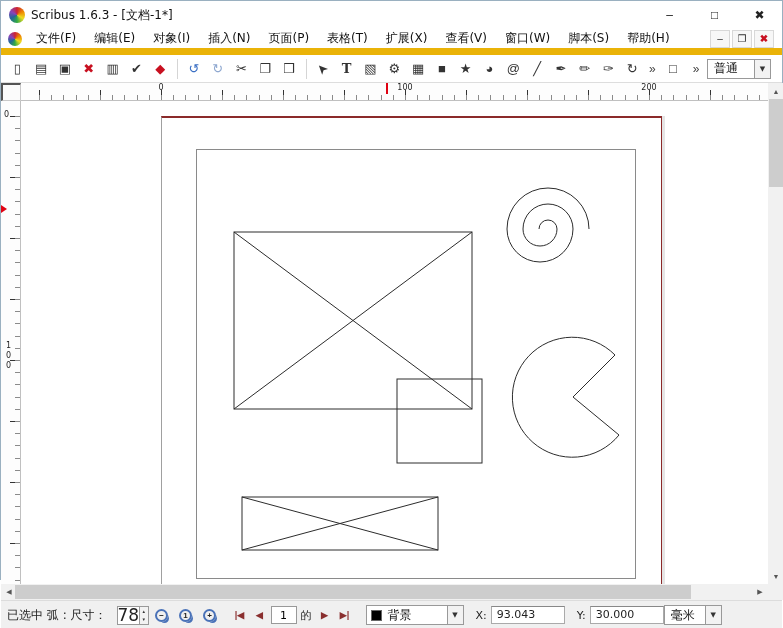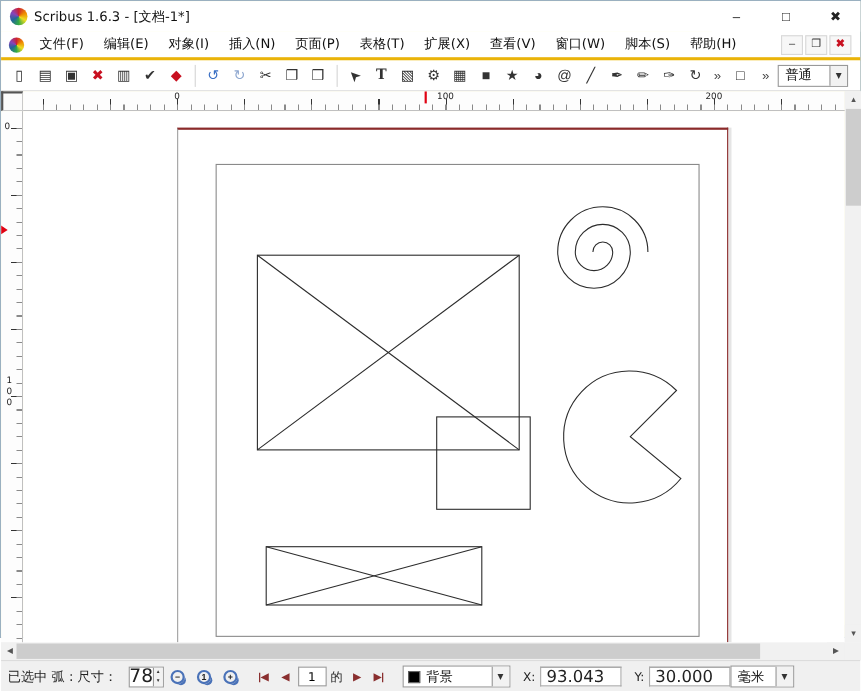--- a/index.html
+++ b/index.html
@@ -1,28 +1,28 @@
 <!DOCTYPE html>
 <html><head>
 <meta charset="utf-8">
 <style>
   * { margin:0; padding:0; box-sizing:border-box; }
   html,body { width:783px; height:628px; }
   body { font-family:"DejaVu Sans","Liberation Sans",sans-serif; background:#fff; overflow:hidden; }
-  .window { position:absolute; inset:0; width:783px; height:580px; background:#fef9c3; border:1px solid #9ab0c0; }
+  .window { position:absolute; inset:0; width:783px; height:580px; background:#fde047; border:1px solid #9ab0c0; }
 
   
   .titlebar { position:absolute; left:0; top:0; width:100%; height:28px; background:#fff; display:flex; align-items:center; padding-left:8px; }
   .app-icon { width:16px; height:16px; border-radius:50%; background:conic-gradient(#c23,#e80,#ed2,#3a4,#269,#84b,#c23); margin-right:6px; flex:0 0 auto; }
   .title-text { font-size:12px; color:#111; }
   .win-controls { margin-left:auto; display:flex; height:100%; }
   .winbtn { width:45px; height:28px; border:none; background:#fff; font-size:12px; color:#222; cursor:default; }
 
   
-  .menubar { position:absolute; left:0; top:28px; width:100%; height:26px; background:#fff; display:flex; align-items:center; padding:0 4px; border-bottom:3px solid #eab308; }
+  .menubar { position:absolute; left:0; top:28px; width:100%; height:26px; background:#fff; display:flex; align-items:center; padding:0 4px; border-bottom:7px solid #eab308; }
   .doc-icon { width:14px; height:14px; border-radius:50%; background:conic-gradient(#c23,#e80,#ed2,#3a4,#269,#84b,#c23); margin:0 5px 0 3px; flex:0 0 auto; }
   .menu-item { font-size:12px; color:#111; padding:4px 9px; cursor:default; }
   .mdi-controls { margin-left:auto; display:flex; align-items:center; gap:2px; padding-right:4px; }
   .mdibtn { width:20px; height:18px; border:1px solid #d8d8d8; background:#f7f7f7; font-size:10px; line-height:1; color:#333; }
   .mdibtn.red { color:#c81020; font-weight:bold; }
 
   
   .toolbar { position:absolute; left:0; top:54px; width:100%; height:28px; background:#fff; border-bottom:1px solid #ddd; display:flex; align-items:center; padding:0 5px; gap:1px; }
   .tbtn { width:24px; height:24px; border:none; background:transparent; font-size:13px; line-height:24px; color:#333; text-align:center; cursor:default; }
   .tbtn.c-red { color:#c81020; }
@@ -91,21 +91,21 @@
   .spin-arrows span { flex:1; font-size:5px; line-height:8px; text-align:center; color:#333; }
   .magbtn { width:22px; height:22px; border:none; background:transparent; margin-left:2px; display:inline-flex; align-items:center; justify-content:center; }
   .mag { display:inline-flex; align-items:center; justify-content:center; width:13px; height:13px; border:2px solid #4a72b8; border-radius:50%; font-size:8px; font-weight:bold; color:#222; box-shadow:3px 3px 0 -2px #4a72b8; }
   .navgrp { display:flex; align-items:center; margin-left:10px; gap:2px; }
   .navbtn { border:none; background:transparent; color:#8a2f2f; font-size:9px; font-weight:bold; width:18px; height:18px; }
   .pagebox { width:26px; height:18px; border:1px solid #999; background:#fff; text-align:center; font-size:11px; font-family:inherit; }
   .of-label { font-size:11px; margin:0 2px; }
   .layer-combo { width:98px; margin-left:12px; }
   .swatch { width:11px; height:11px; background:#000; border:1px solid #666; margin-left:4px; flex:0 0 auto; }
   .coord-label { margin-left:12px; font-size:11px; }
-  .coord-field { margin-left:4px; width:74px; height:18px; background:#fff; border:1px solid #aaa; border-top-color:#888; font-size:15px; line-height:16px; padding-left:5px; }
+  .coord-field { margin-left:4px; width:74px; height:18px; background:#fff; border:1px solid #aaa; border-top-color:#888; font-size:11px; line-height:16px; padding-left:5px; }
   .unit-combo { width:58px; }
 </style>
 </head>
 <body>
 
 <div class="window">
 
   <div class="titlebar">
     <span class="app-icon"></span>
     <span class="title-text">Scribus 1.6.3 - [文档-1*]</span>

